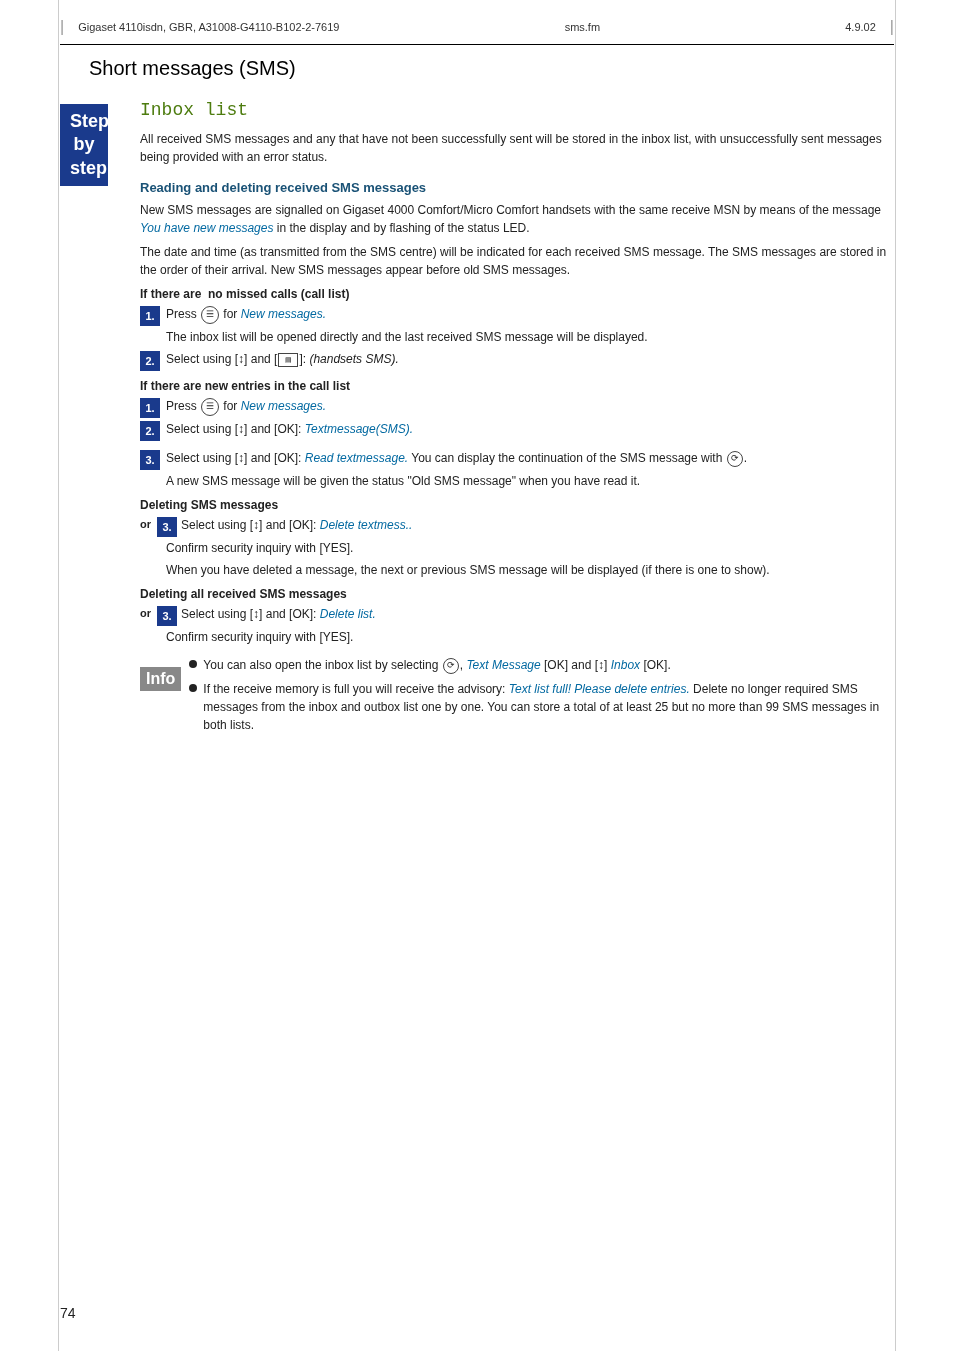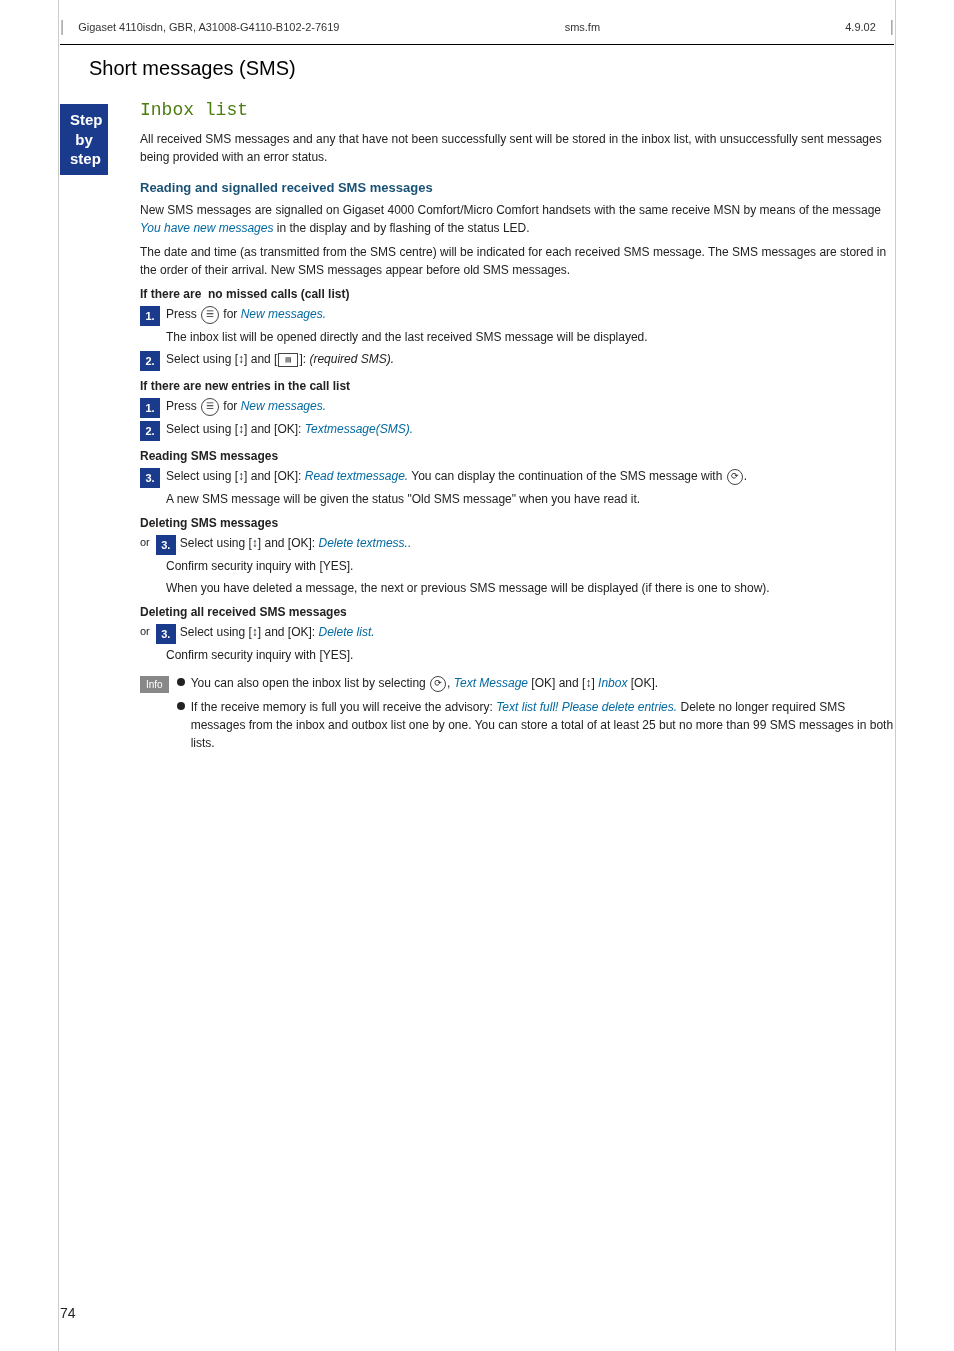--- a/index.html
+++ b/index.html
@@ -61,21 +61,21 @@
       width: 70px;
       flex-shrink: 0;
       padding-top: 4px;
     }
 
     .step-badge {
       background: #1a3a8c;
       color: #fff;
       text-align: center;
       padding: 6px 10px;
-      font-size: 15px;
+      font-size: 18px;
       font-weight: bold;
       width: 48px;
     }
     .step-badge-text { line-height: 1.3; }
 
     
     .content {
       flex: 1;
       padding-left: 10px;
     }
@@ -127,21 +127,21 @@
       height: 20px;
       display: flex;
       align-items: center;
       justify-content: center;
       flex-shrink: 0;
       margin-top: 1px;
     }
 
     .step-or-label {
       font-size: 11px;
-      font-weight: normal;
+      font-weight: bold;
       color: #222;
       margin-right: 2px;
       padding-top: 2px;
     }
 
     .step-text {
       font-size: 12px;
       line-height: 1.5;
       color: #222;
     }
@@ -157,26 +157,26 @@
     
     .info-box {
       display: flex;
       margin-top: 10px;
       gap: 8px;
     }
 
     .info-badge {
       background: #888;
       color: #fff;
-      font-size: 10px;
-      font-weight: normal;
+      font-size: 16px;
+      font-weight: bold;
       padding: 3px 6px;
       height: fit-content;
       flex-shrink: 0;
-      margin-top: 2px;
+      margin-top: 11px;
     }
 
     .info-content {
       flex: 1;
     }
 
     .bullet-item {
       display: flex;
       align-items: flex-start;
       gap: 6px;
@@ -301,42 +301,42 @@
         </div>
       </div>
     </div>
 
     <div class="content">
 
       <h2 class="section-title">Inbox list</h2>
 
       <p class="body-text">All received SMS messages and any that have not been successfully sent will be stored in the inbox list, with unsuccessfully sent messages being provided with an error status.</p>
 
-      <div class="subsection-heading">Reading and signalled received SMS messages</div>
+      <div class="subsection-heading">Reading and deleting received SMS messages</div>
 
       <p class="body-text">
         <span>New SMS messages are signalled on Gigaset 4000 Comfort/Micro Comfort handsets with the same receive MSN by means of the message </span><span class="italic-green">You have new messages</span><span> in the display and by flashing of the status LED.</span>
       </p>
       <p class="body-text">The date and time (as transmitted from the SMS centre) will be indicated for each received SMS message. The SMS messages are stored in the order of their arrival. New SMS messages appear before old SMS messages.</p>
 
       <div class="instruction-block">
         <div class="instruction-heading">If there are&nbsp; no missed calls (call list)</div>
 
         <div style="display:flex;align-items:flex-start;gap:6px;margin-bottom:2px;">
           <div class="step-num-badge">1.</div>
           <div class="step-text">
             Press <span class="menu-icon">☰</span> for <span class="italic-green">New messages.</span>
           </div>
         </div>
         <div class="indent-text">The inbox list will be opened directly and the last received SMS message will be displayed.</div>
 
         <div style="display:flex;align-items:flex-start;gap:6px;margin-bottom:2px;">
           <div class="step-num-badge">2.</div>
           <div class="step-text">
-            Select using [<b>↕</b>] and [<span class="sms-icon">▤</span>]: <i>(required SMS).</i>
+            Select using [<b>↕</b>] and [<span class="sms-icon">▤</span>]: <i>(handsets SMS).</i>
           </div>
         </div>
       </div>
 
       <div class="instruction-block">
         <div class="instruction-heading">If there are new entries in the call list</div>
 
         <div style="display:flex;align-items:flex-start;gap:6px;margin-bottom:2px;">
           <div class="step-num-badge">1.</div>
           <div class="step-text">
@@ -346,21 +346,20 @@
 
         <div style="display:flex;align-items:flex-start;gap:6px;margin-bottom:2px;">
           <div class="step-num-badge">2.</div>
           <div class="step-text">
             Select using [<b>↕</b>] and [OK]: <span class="italic-green">Textmessage(SMS).</span>
           </div>
         </div>
       </div>
 
       <div class="instruction-block">
-        <div class="instruction-heading">Reading SMS messages</div>
 
         <div style="display:flex;align-items:flex-start;gap:6px;margin-bottom:2px;">
           <div class="step-num-badge">3.</div>
           <div class="step-text">
             Select using [<b>↕</b>] and [OK]: <span class="italic-green">Read textmessage.</span> You can display the continuation of the SMS message with <span class="nav-icon">⟳</span>.
           </div>
         </div>
         <div class="indent-text">A new SMS message will be given the status "Old SMS message" when you have read it.</div>
       </div>
 

